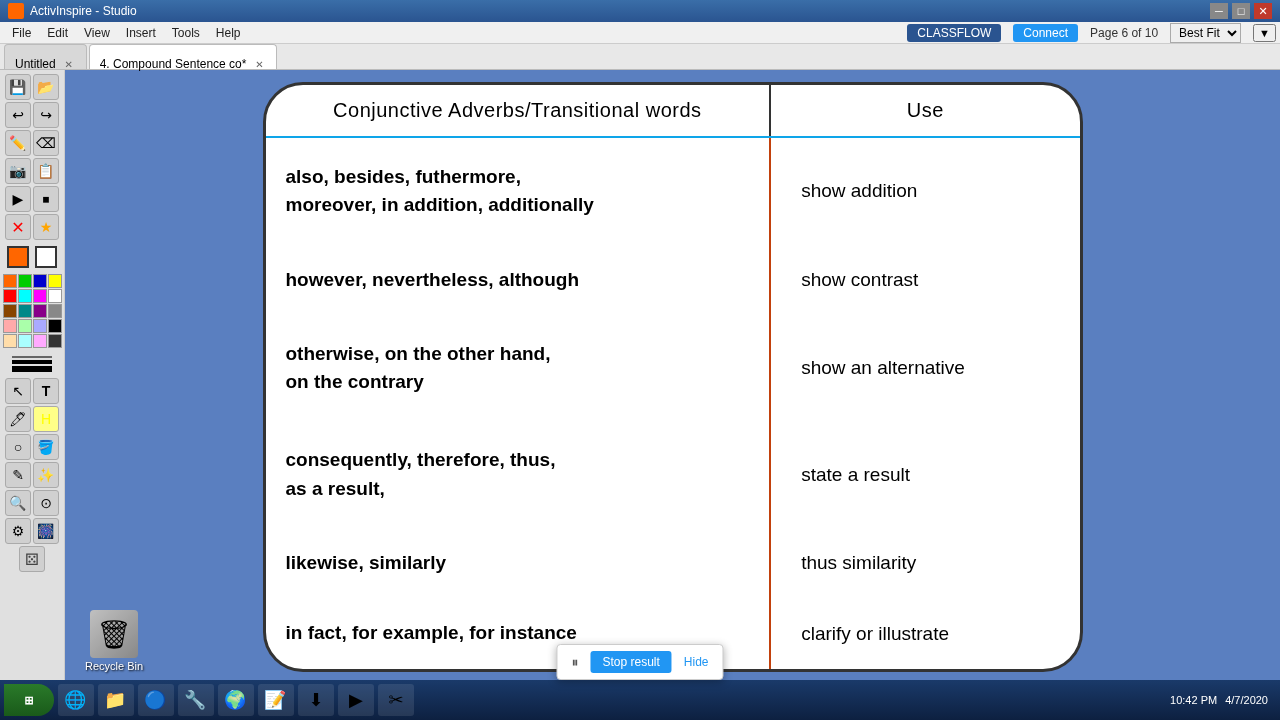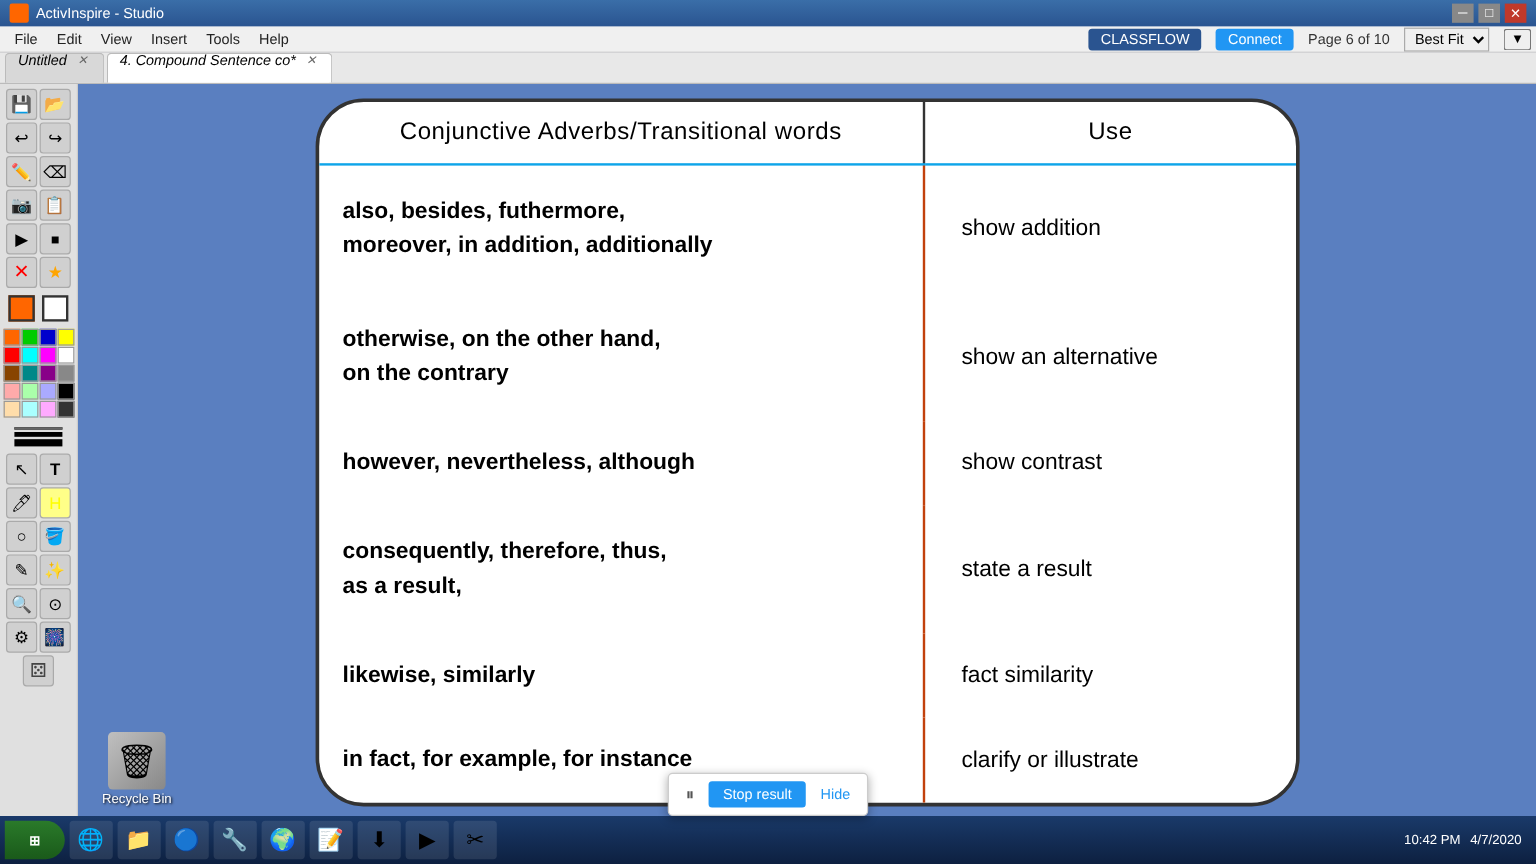--- a/index.html
+++ b/index.html
@@ -58,28 +58,27 @@
       align-items: flex-end;
       padding: 0 4px;
       border-bottom: 1px solid #bbb;
       gap: 2px;
     }
     .tab {
       height: 22px;
       padding: 12px 10px;
       font-size: 12px;
       display: flex;
-      align-items: flex-end;
+      align-items: flex-start;
       cursor: pointer;
       border: 1px solid #bbb;
       border-bottom: none;
       background: #d8d8d8;
       border-radius: 4px 4px 0 0;
       gap: 6px;
-      font-style: italic;
     }
     .tab.active {
       background: white;
       z-index: 1;
     }
     .tab-close {
       font-size: 10px; color: #666; cursor: pointer;
       width: 14px; height: 14px; display: flex; align-items: center; justify-content: center;
       border-radius: 2px;
     }
@@ -466,36 +465,36 @@
             <th>Use</th>
           </tr>
         </thead>
         <tbody>
           <tr>
             <td style="white-space:pre-line;">also,   besides,   futhermore,
 moreover,   in addition,  additionally</td>
             <td>show addition</td>
           </tr>
           <tr>
+            <td>however,   nevertheless,  although</td>
+            <td>show contrast</td>
+          </tr>
+          <tr>
             <td style="white-space:pre-line;">otherwise,   on the other hand,
 on the contrary</td>
             <td>show an alternative</td>
           </tr>
           <tr>
-            <td>however,   nevertheless,  although</td>
-            <td>show contrast</td>
-          </tr>
-          <tr>
             <td style="white-space:pre-line;">consequently,   therefore,   thus,
 as a result,</td>
             <td>state a result</td>
           </tr>
           <tr>
             <td>likewise,   similarly</td>
-            <td>fact similarity</td>
+            <td>thus similarity</td>
           </tr>
           <tr>
             <td>in fact,   for example,   for instance</td>
             <td>clarify or illustrate</td>
           </tr>
         </tbody>
       </table>
     </div>
   </div>
 </div>

